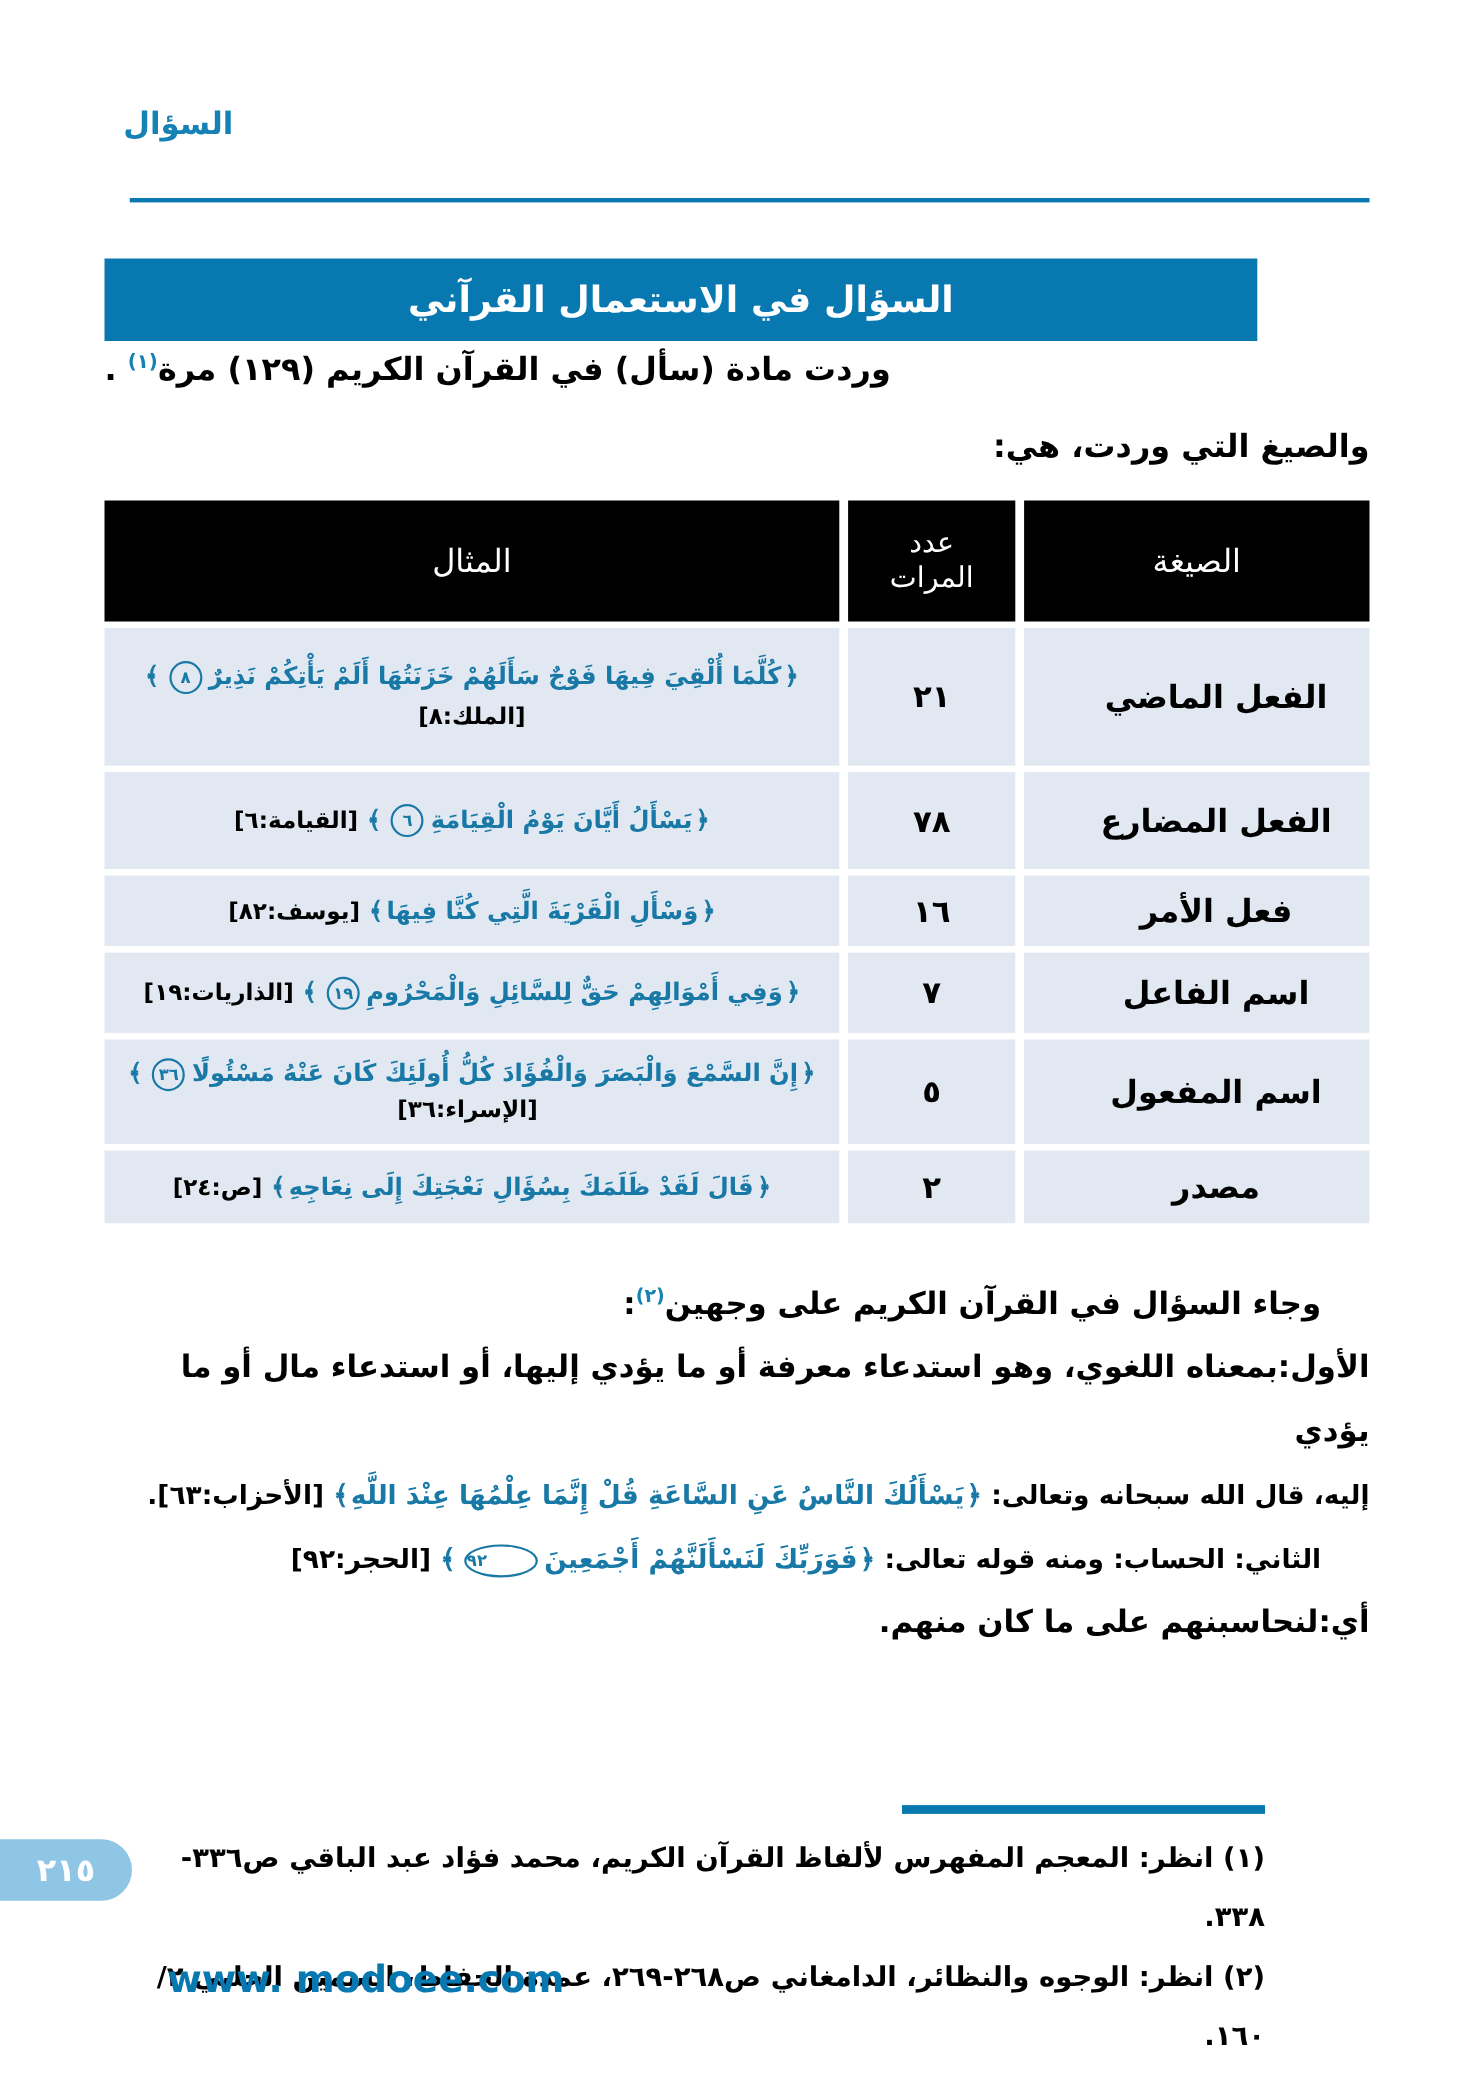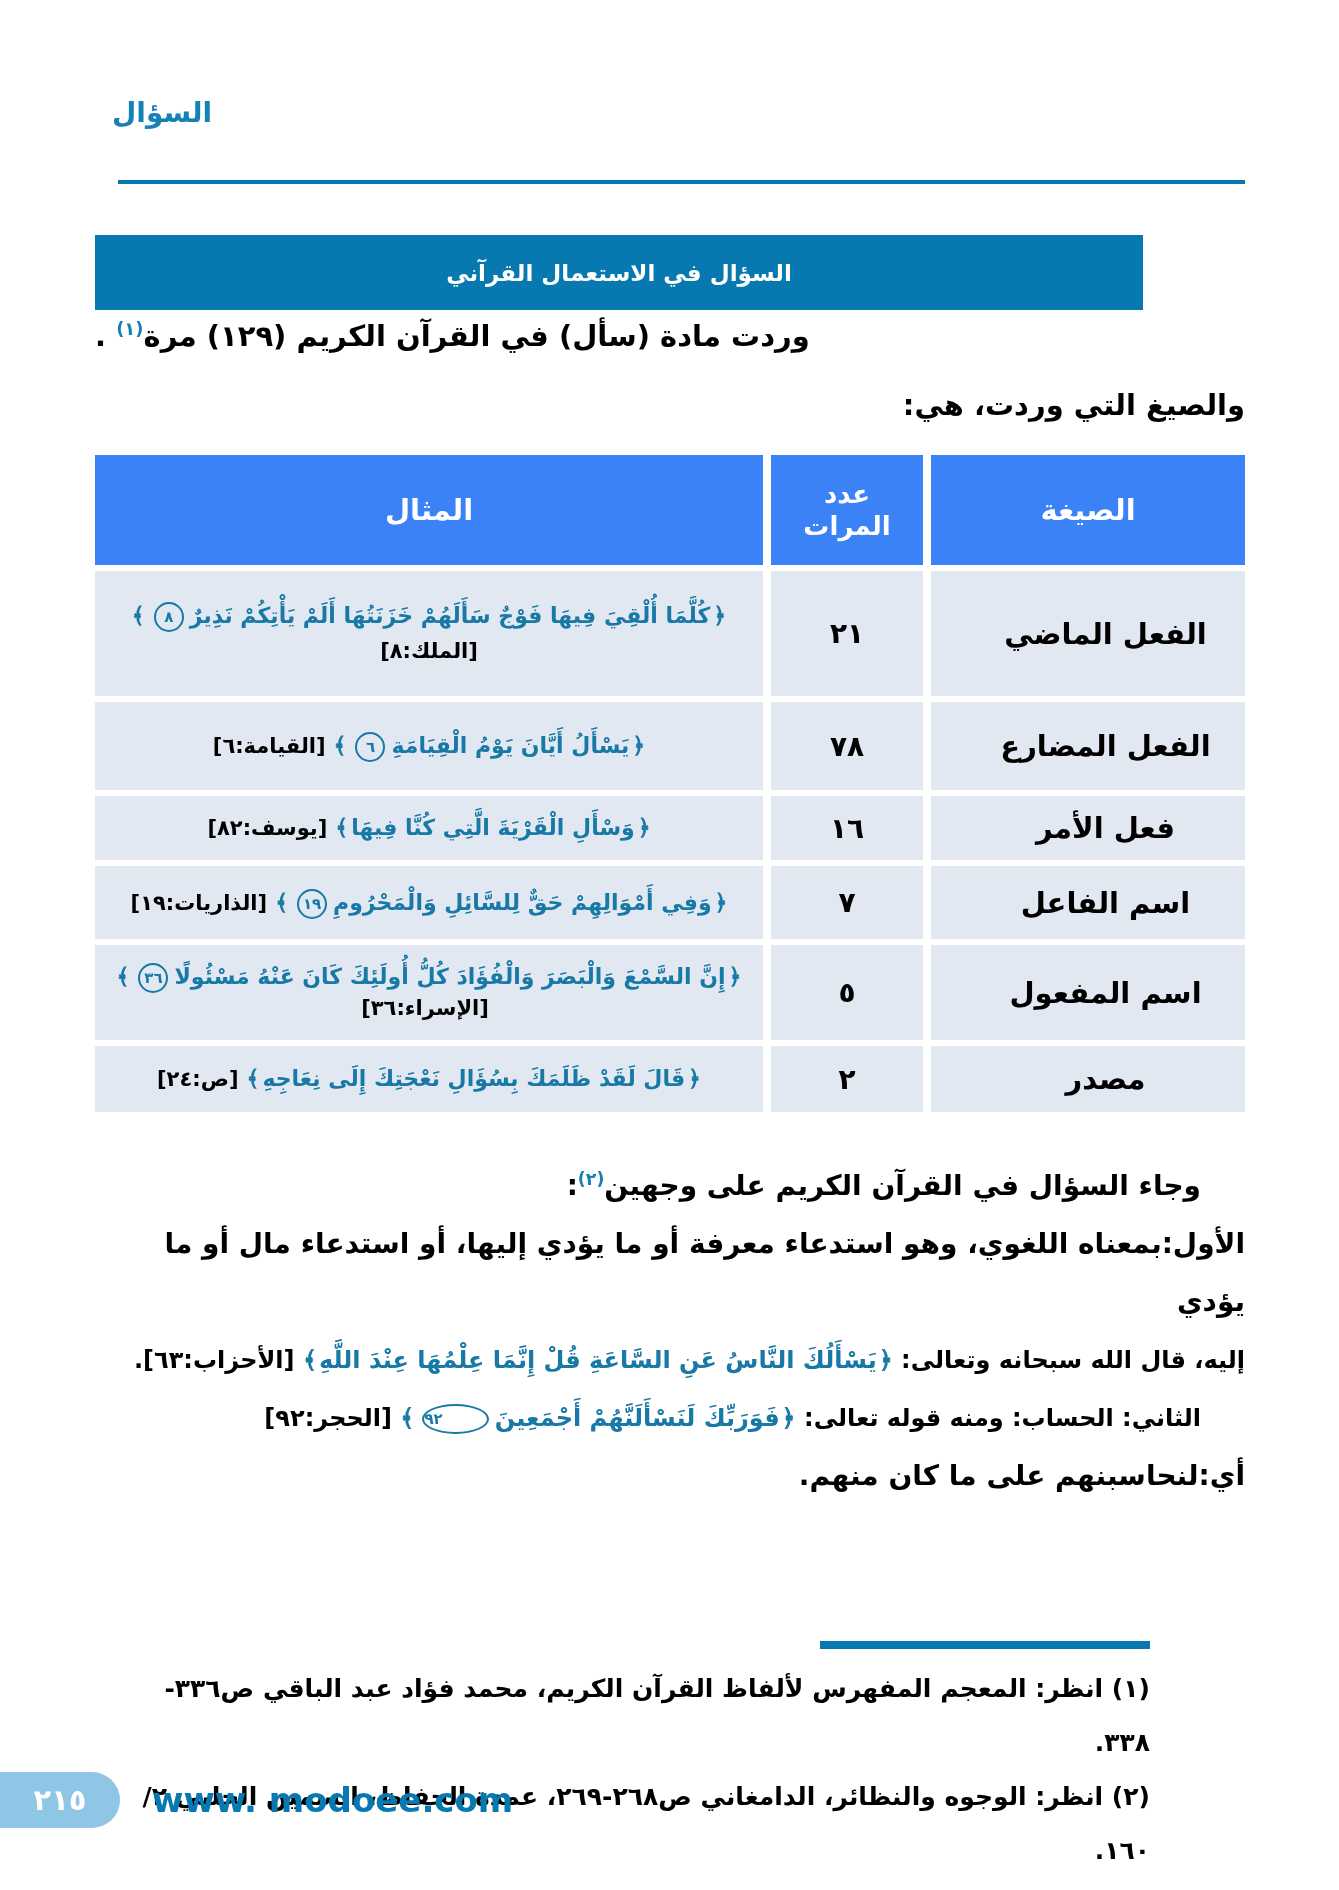--- a/index.html
+++ b/index.html
@@ -26,21 +26,21 @@
   }
 
   
   .title-bar {
     position:absolute; left:95px; top:235px;
     width:1048px; height:75px;
     background:#0878b1;
     display:flex; align-items:center; justify-content:center;
   }
   .title-bar .title-text {
-    color:#ffffff; font-size:23px; font-weight:bold;
+    color:#ffffff; font-size:33px; font-weight:bold;
   }
 
   
   .intro-line-1 {
     position:absolute; right:94px; top:318px; width:1150px;
     text-align:left; font-size:29px; font-weight:bold; color:#000;
     text-indent:48px;
   }
   .intro-line-2 {
     position:absolute; right:94px; top:388px; width:1150px;
@@ -53,21 +53,21 @@
     position:absolute; left:95px; top:455px; width:1150px;
     display:grid;
     grid-template-columns:314px 152px 668px; 
     grid-template-rows:110px 125px 88px 64px 73px 95px 66px;
     column-gap:8px; row-gap:6px;
   }
   .cell {
     display:flex; align-items:center; justify-content:center;
     text-align:center;
   }
-  .th { background:#3b82f6; color:#fff; font-weight:bold; font-size:29px; }
+  .th { background:#000000; color:#fff; font-weight:normal; font-size:29px; }
   .th.count-h { flex-direction:column; line-height:1.25; font-size:26px; }
   .td { background:#e2e8f1; color:#000; }
   .td.form  { font-size:29px; font-weight:bold;padding-left:35px; }
   .td.count { font-size:28px; font-weight:bold; }
   .td.example { padding:2px 14px; }
   .verse-wrap { width:100%; text-align:center; line-height:1.5; }
   .qverse { color:#1878a6; font-weight:bold; font-size:22px; }
   .qverse::before { content:"﴿"; margin-left:3px; }
   .qverse::after  { content:"﴾"; margin-right:3px; }
   .ref { color:#000; font-weight:bold; font-size:21px; margin-right:8px; white-space:nowrap; }
@@ -99,21 +99,21 @@
     width:330px; height:8px; background:#0878b1;
   }
   .footnotes {
     position:absolute; right:189px; top:1662px; width:1010px;
     text-align:right; color:#000;
   }
   .footnote { font-size:25px; font-weight:bold; line-height:54px; }
 
   
   .page-tab {
-    position:absolute; left:0; top:1772px;
+    position:absolute; left:0; top:1672px;
     width:120px; height:56px;
     background:#8fc5e5;
     border-radius:0 28px 28px 0;
     display:flex; align-items:center; justify-content:center;
   }
   .page-number { color:#ffffff; font-size:29px; font-weight:bold; }
   .website-link {
     position:absolute; left:152px; top:1780px;
     color:#0878b1; font-size:34px; font-weight:600;
     direction:ltr; text-decoration:none;

